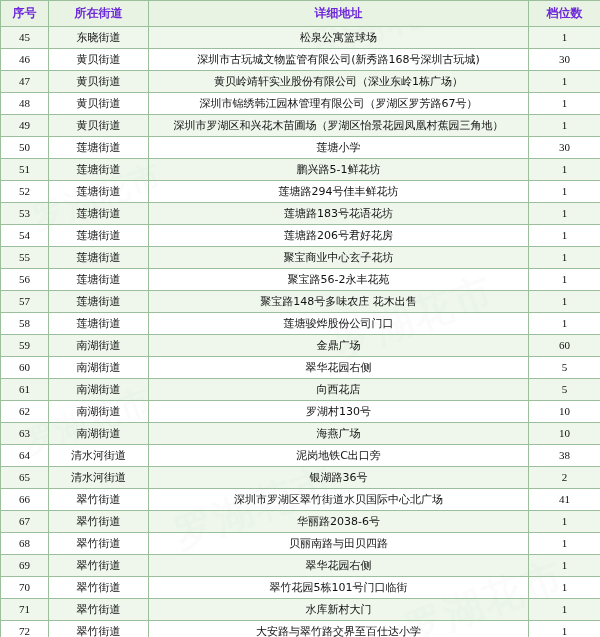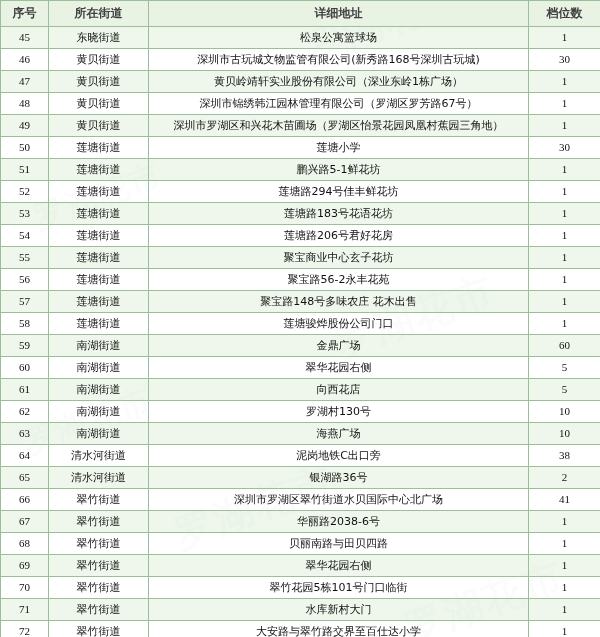--- a/index.html
+++ b/index.html
@@ -43,21 +43,21 @@
     vertical-align: middle;
     color: #111111;
     overflow: hidden;
     white-space: nowrap;
   }
   table.grid thead th {
     background: #e8f3e4;
     font-weight: bold;
     font-size: 12px;
     height: 25px;
-    color: #404040;
+    color: #6d28d9;
   }
   table.grid tbody tr.even td {
     background: rgba(236, 246, 233, 0.85);
   }
   table.grid tbody tr.odd td {
     background: rgba(255, 255, 255, 0.82);
   }
   td.addr {
     font-size: 11px;
     margin-top: 9px;

